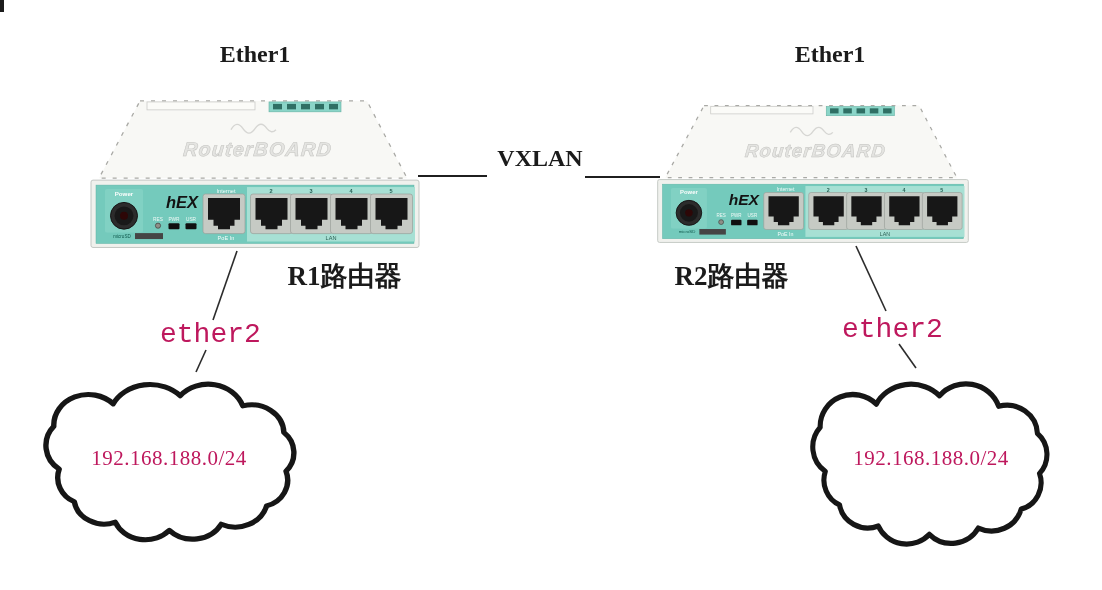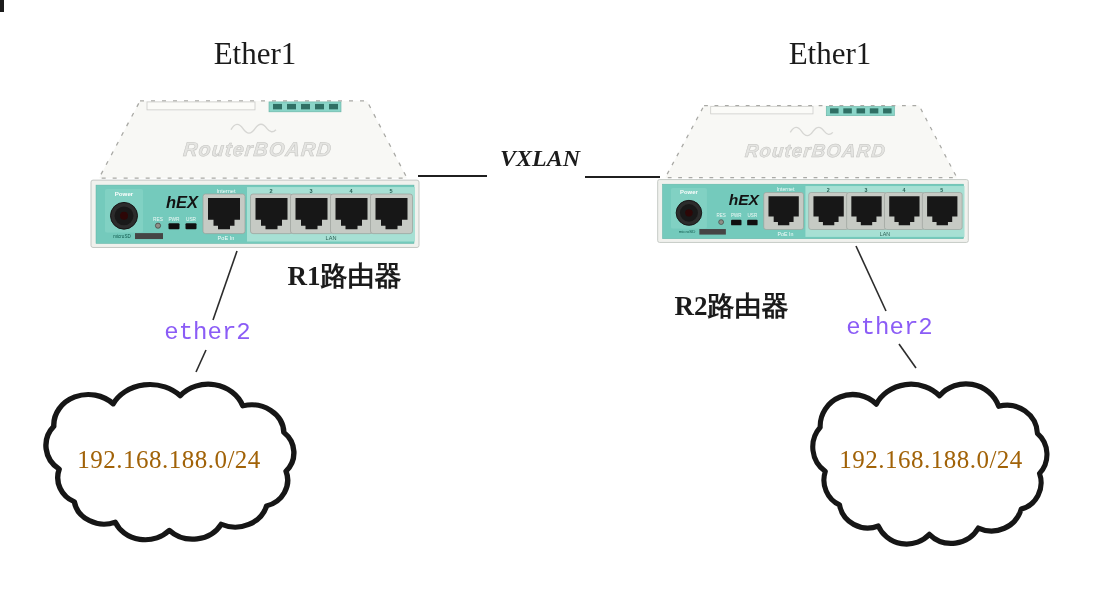--- a/index.html
+++ b/index.html
@@ -6,26 +6,26 @@
   .canvas{
     position:relative;
     width:1102px;height:590px;
     background:#ffffff;
     overflow:hidden;
     font-family:"Liberation Serif","DejaVu Serif",serif;
     color:#1b1b1b;
   }
   .scene{position:absolute;left:0;top:0;}
   .lbl{position:absolute;text-align:center;white-space:nowrap;}
-  .head{font-weight:normal;font-size:31px;line-height:36px;}
+  .head{font-weight:bold;font-size:24px;line-height:36px;}
   .head .ip{letter-spacing:1px;}
-  .vxlan{font-weight:bold;font-size:24px;line-height:36px;font-style:italic;}
+  .vxlan{font-weight:bold;font-size:24px;line-height:36px;}
   .rname{font-weight:bold;font-size:27px;}
-  .eth2{font-family:"Liberation Mono","DejaVu Sans Mono",monospace;font-size:24px;color:#8b5cf6;}
-  .net{font-size:25px;letter-spacing:0.5px;color:#a16207;}
+  .eth2{font-family:"Liberation Mono","DejaVu Sans Mono",monospace;font-size:28px;color:#be185d;}
+  .net{font-size:21px;letter-spacing:0.5px;color:#be185d;}
   .artifact{position:absolute;left:0;top:0;width:4px;height:12px;background:#1c1c1c;}
   svg text{font-family:"Liberation Sans","DejaVu Sans",sans-serif;}
 </style>
 </head>
 <body>
 
 <div class="canvas">
 
   <div class="artifact"></div>
 
@@ -127,21 +127,21 @@
 
   <div class="lbl head" style="left:723px;top:36px;width:214px;">
     <div>Ether1</div>
   </div>
 
   <div class="lbl vxlan" style="left:456px;top:140px;width:168px;">
     <div>VXLAN</div>
   </div>
 
   <div class="lbl rname" style="left:267px;top:258px;width:155px;">R1路由器</div>
-  <div class="lbl rname" style="left:654px;top:258px;width:155px;margin-top:30px;">R2路由器</div>
+  <div class="lbl rname" style="left:654px;top:258px;width:155px;">R2路由器</div>
 
   <div class="lbl eth2" style="left:160px;top:319px;width:95px;">ether2</div>
   <div class="lbl eth2" style="left:842px;top:314px;width:95px;">ether2</div>
 
   <div class="lbl net" style="left:46px;top:446px;width:246px;">192.168.188.0/24</div>
   <div class="lbl net" style="left:808px;top:446px;width:246px;">192.168.188.0/24</div>
 
 </div>
 
 </body></html>

